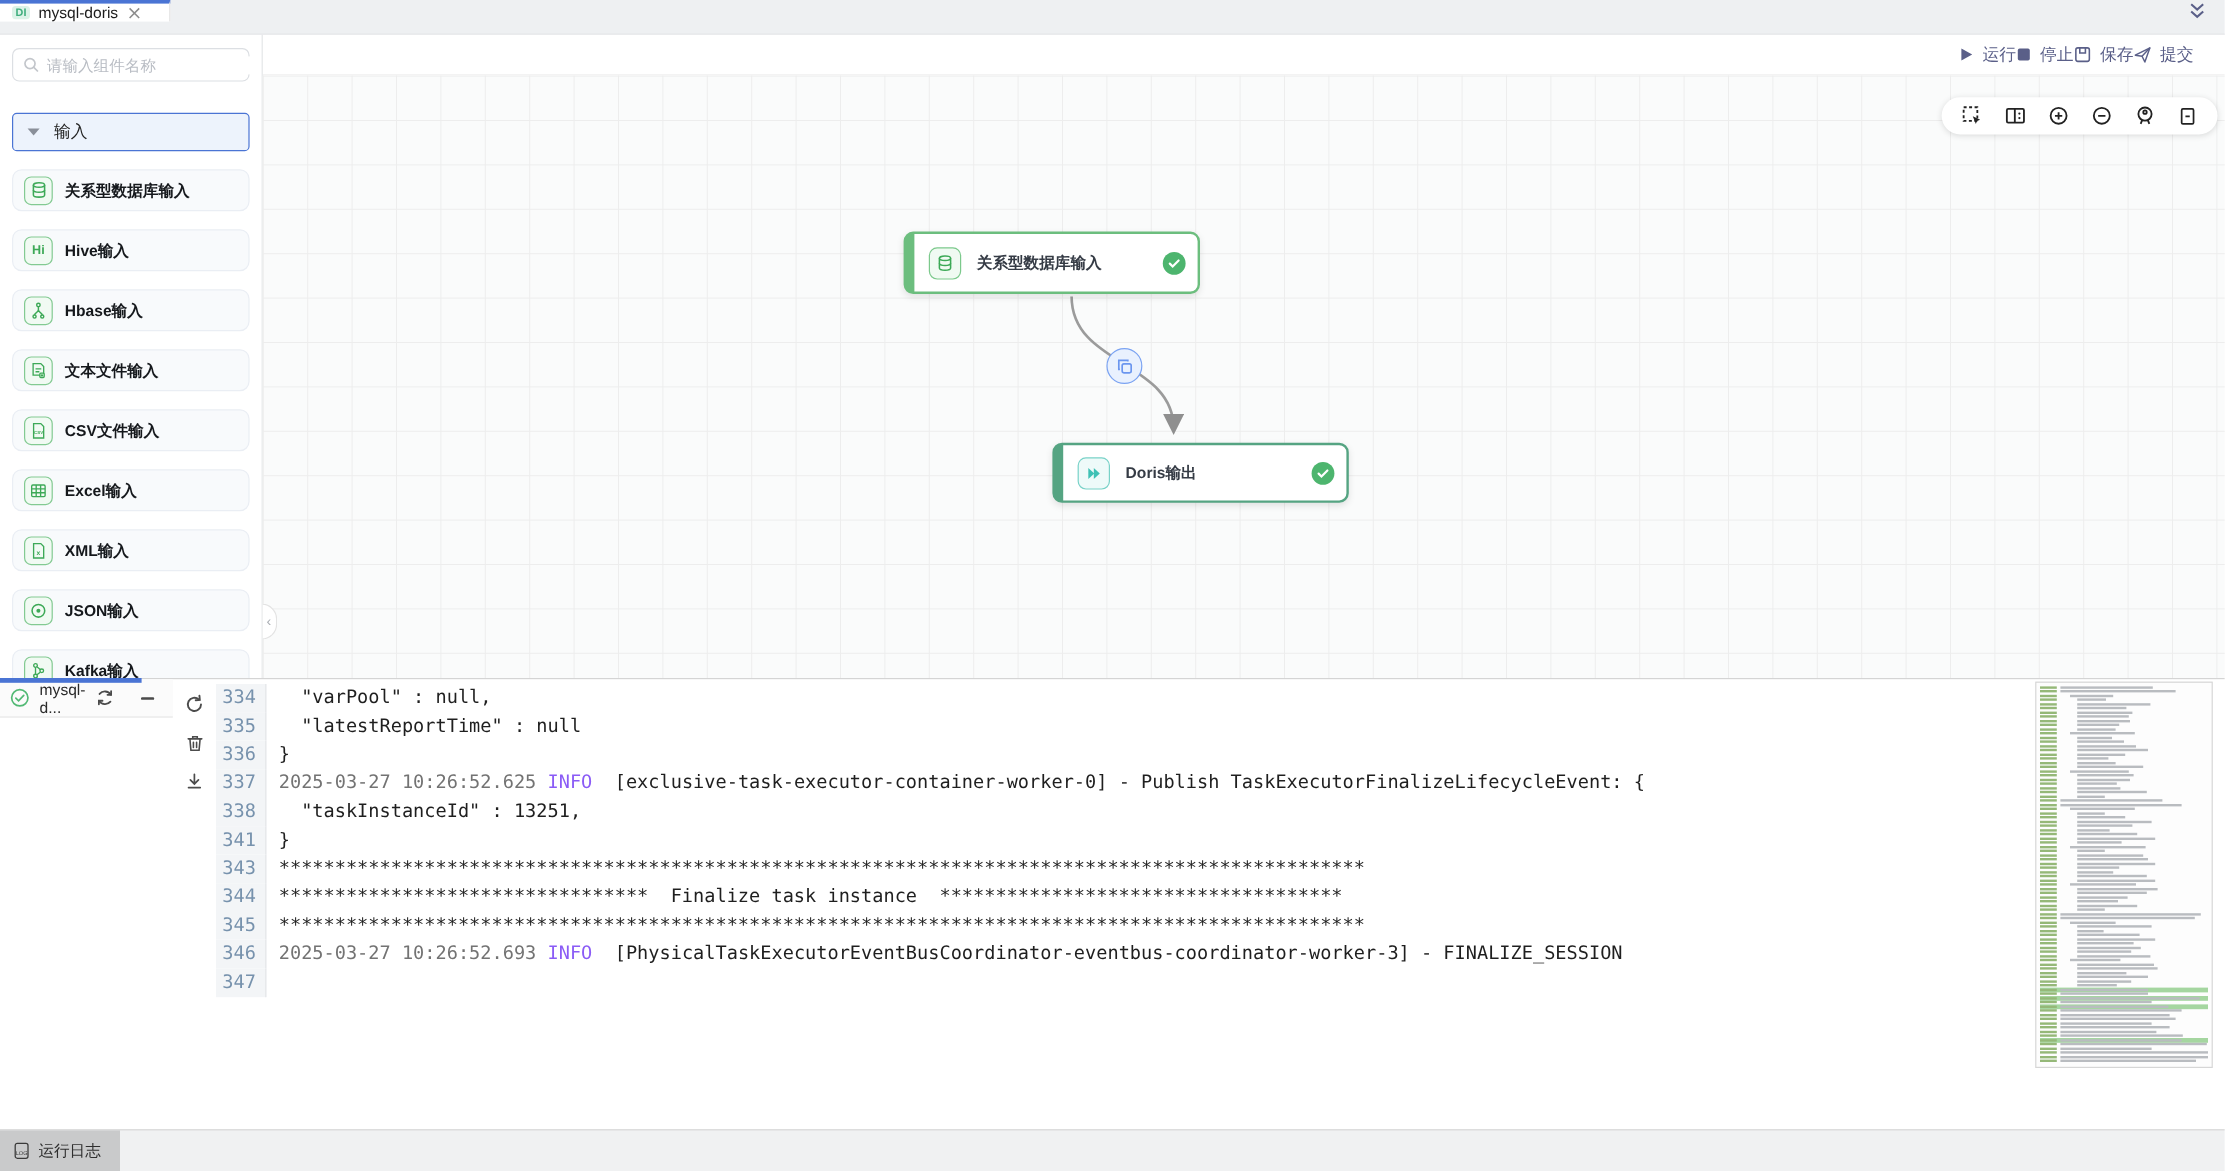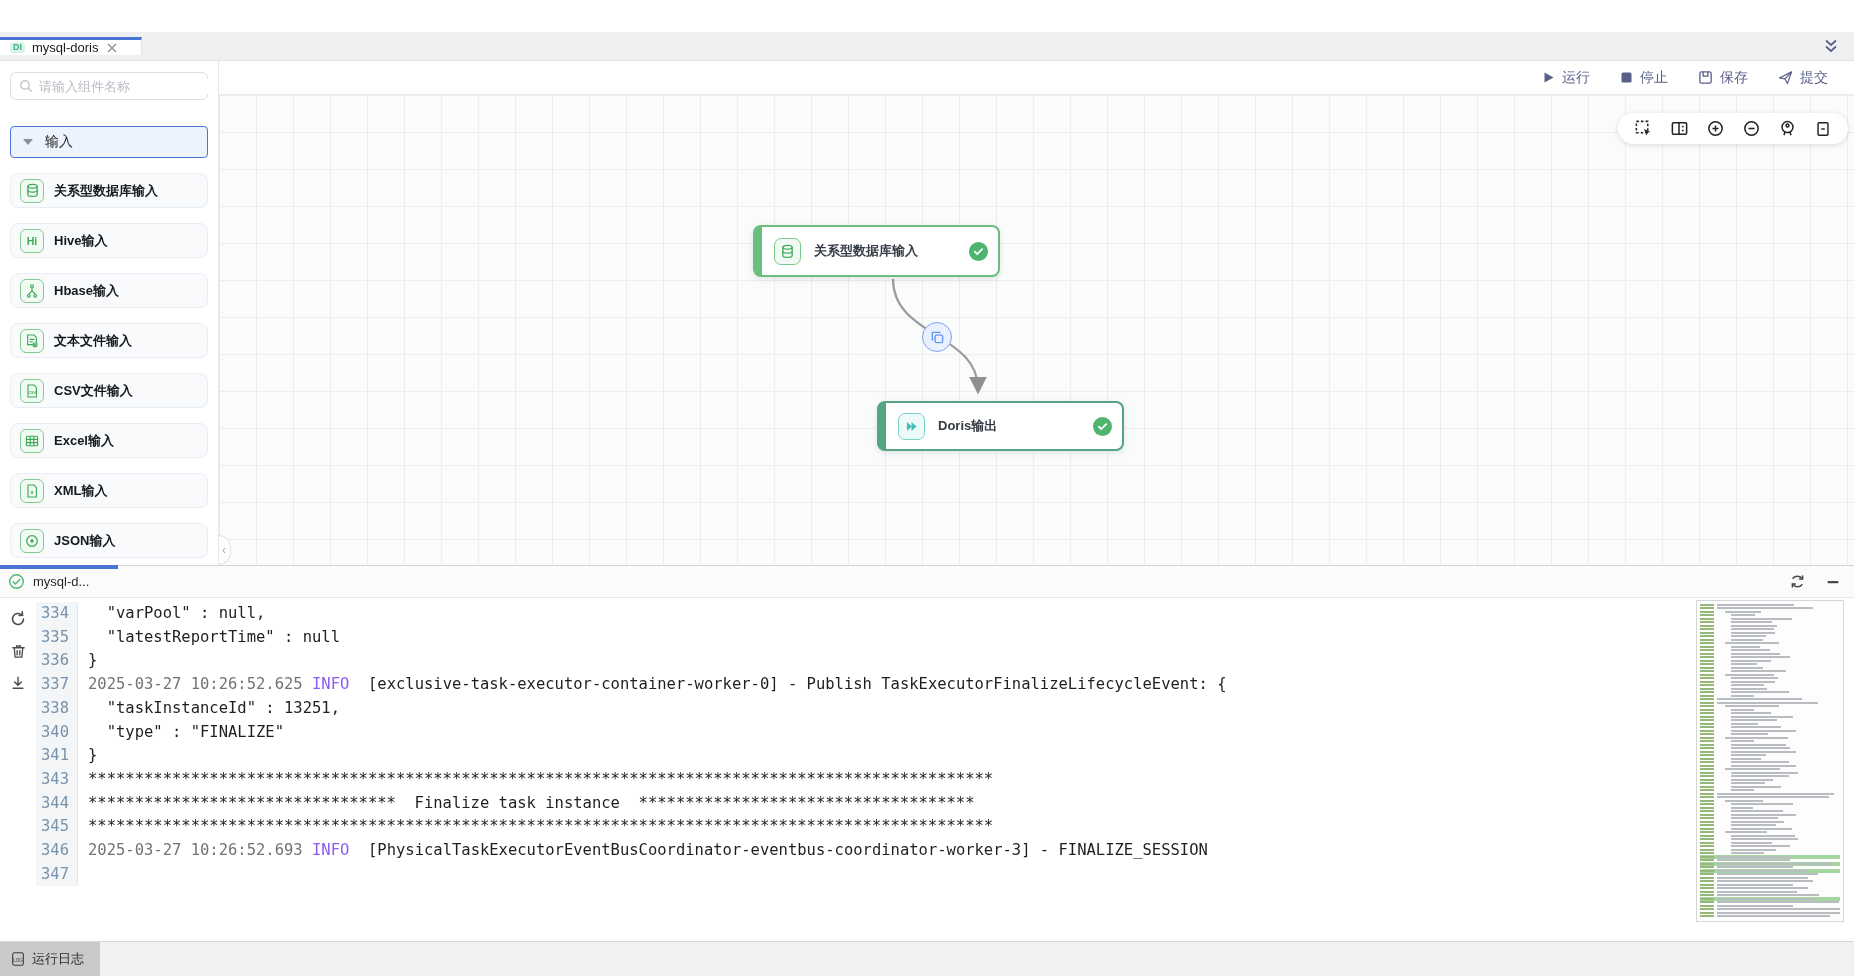--- a/index.html
+++ b/index.html
@@ -2,21 +2,21 @@
 <html><head>
 <meta charset="utf-8">
 <style>
   * { margin:0; padding:0; box-sizing:border-box; }
   html,body { width:1854px; height:976px; overflow:hidden; background:#fff;
     font-family:"Liberation Sans", sans-serif; }
   .app { width:1854px; height:976px; display:flex; flex-direction:column; position:relative; }
 
   
   .tabbar { height:29px; background:#eef0f2; border-bottom:1px solid #e1e3e6;
-    display:flex; align-items:center; flex:0 0 29px;margin-top:32px; }
+    display:flex; align-items:flex-start; flex:0 0 29px; }
   .tab { width:142px; background:#fff; border-top:3px solid #4a74d4; border-right:1px solid #e3e3e3;
     display:flex; align-items:center; padding:0 10px; gap:7px; }
   .tab-badge { background:#dcf3e8; color:#3fae7d; font-size:9px; font-weight:bold;
     border-radius:3px; padding:1px 3px; line-height:1; }
   .tab-title { font-size:13px; color:#1c1c1c; white-space:nowrap; }
   .tab-close { display:flex; align-items:center; margin-left:2px; cursor:pointer; }
   .tabbar-right { margin-left:auto; display:flex; align-items:center; padding-right:14px; }
 
   
   .main { flex:1 1 auto; display:flex; min-height:0; }
@@ -39,21 +39,21 @@
     display:flex; align-items:center; padding:0 9px; gap:10px; margin-bottom:15px; cursor:grab; }
   .side-icon { width:24px; height:24px; border:1.4px solid #83ca92; border-radius:6px;
     background:#f1faf3; color:#3da957; display:flex; align-items:center; justify-content:center;
     font-size:10px; font-weight:bold; flex:0 0 24px; }
   .side-icon svg { display:block; }
   .side-label { font-size:13px; font-weight:bold; color:#15181c; white-space:nowrap; }
 
   
   .workarea { flex:1 1 auto; display:flex; flex-direction:column; min-width:0; }
   .run-toolbar { height:34px; flex:0 0 34px; background:#fff; border-bottom:1px solid #ececec;
-    display:flex; align-items:center; justify-content:flex-end; gap:30px; padding-right:26px; }
+    display:flex; align-items:center; justify-content:flex-end; padding-right:26px; }
   .tb-btn { display:flex; align-items:center; gap:7px; color:#5a5f88; font-size:14px; cursor:pointer; }
   .tb-btn svg { display:block; }
 
   .canvas { flex:1 1 auto; position:relative; overflow:hidden; background-color:#fafbfb;
     background-image:linear-gradient(#ededed 1px, transparent 1px),
                      linear-gradient(90deg,#ededed 1px, transparent 1px);
     background-size:37px 37px; }
 
   .canvas-tools { position:absolute; top:18px; right:6px; height:31px; background:#fff;
     border-radius:16px; box-shadow:0 1px 5px rgba(0,0,0,.14); display:flex; align-items:center;
@@ -77,21 +77,21 @@
   .node-icon { width:27px; height:27px; border-radius:7px; display:flex; align-items:center;
     justify-content:center; flex:0 0 27px; }
   .node-1 .node-icon { border:1.5px solid #7cc98c; background:#f0faf2; color:#3da957; }
   .node-2 .node-icon { border:1.5px solid #79d2c8; background:#eefaf9; color:#3fc1b5; }
   .node-title { font-size:13px; font-weight:bold; color:#353b45; white-space:nowrap; }
   .node-check { margin-left:auto; width:19px; height:19px; border-radius:50%; background:#4db56e;
     display:flex; align-items:center; justify-content:center; flex:0 0 19px; }
 
   
   .log-panel { flex:0 0 370px; height:370px; border-top:1px solid #d4d4d4; position:relative;
-    background:#fff; display:flex; flex-direction:column; }
+    background:#fff; display:flex; flex-direction:row; }
   .log-tab-indicator { position:absolute; left:0; top:-1px; width:118px; height:4px; background:#4a74d4; }
   .log-header { height:32px; flex:0 0 32px; background:#fbfbfb; border-bottom:1px solid #e6e6e6;
     display:flex; align-items:center; padding:0 14px 0 8px; gap:8px; }
   .log-tab-title { font-size:13px; color:#2b2b2b; }
   .log-header-right { margin-left:auto; display:flex; align-items:center; gap:20px; color:#4a4a4a; }
   .log-header-right span { cursor:pointer; display:flex; align-items:center; }
 
   .log-body { flex:1 1 auto; display:flex; min-height:0; position:relative; }
   .log-actions { width:36px; flex:0 0 36px; display:flex; flex-direction:column; align-items:center;
     padding-top:12px; gap:15px; color:#4c4c4c; }
@@ -445,24 +445,20 @@
           </div>
           <div class="log-row">
             <span class="log-no">337</span>
             <span class="log-text"><span class="log-ts">2025-03-27 10:26:52.625</span> <span class="log-level">INFO</span>  [exclusive-task-executor-container-worker-0] - Publish TaskExecutorFinalizeLifecycleEvent: {</span>
           </div>
           <div class="log-row">
             <span class="log-no">338</span>
             <span class="log-text">  "taskInstanceId" : 13251,</span>
           </div>
           <div class="log-row">
-            <span class="log-no">340</span>
-            <span class="log-text">  "type" : "FINALIZE"</span>
-          </div>
-          <div class="log-row">
             <span class="log-no">341</span>
             <span class="log-text">}</span>
           </div>
           <div class="log-row">
             <span class="log-no">343</span>
             <span class="log-text">*************************************************************************************************</span>
           </div>
           <div class="log-row">
             <span class="log-no">344</span>
             <span class="log-text">*********************************  Finalize task instance  ************************************</span>

